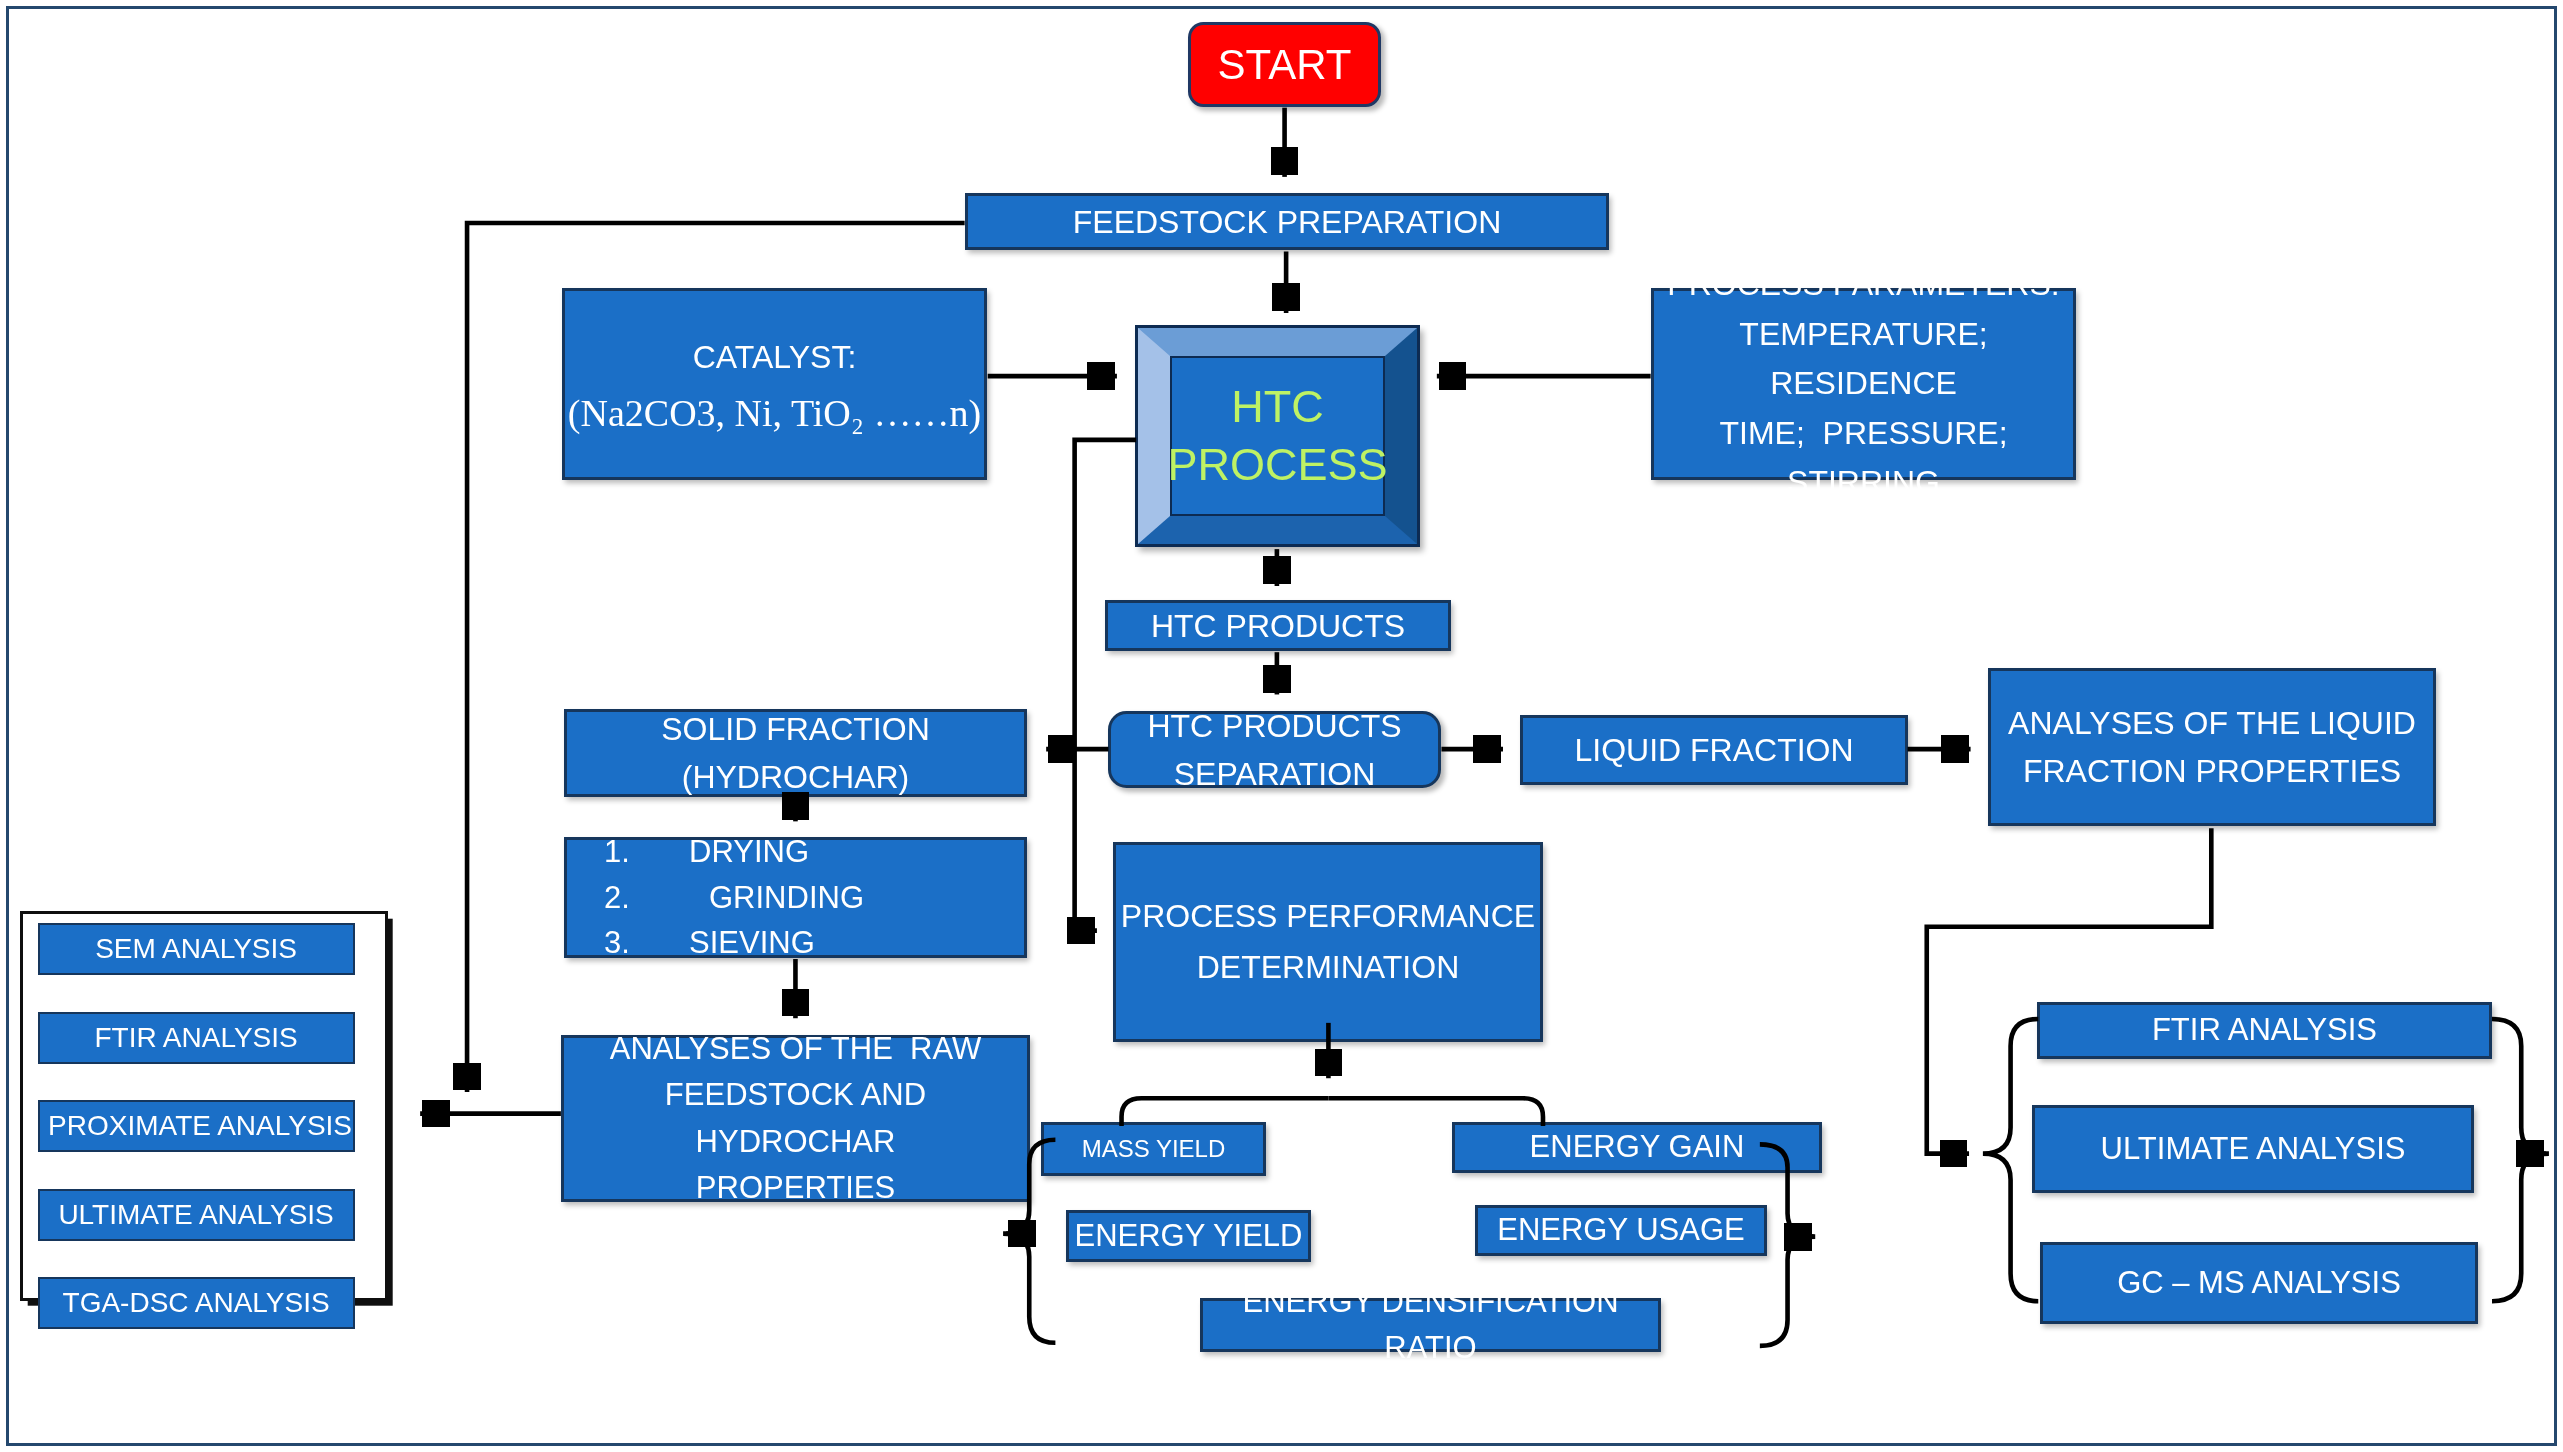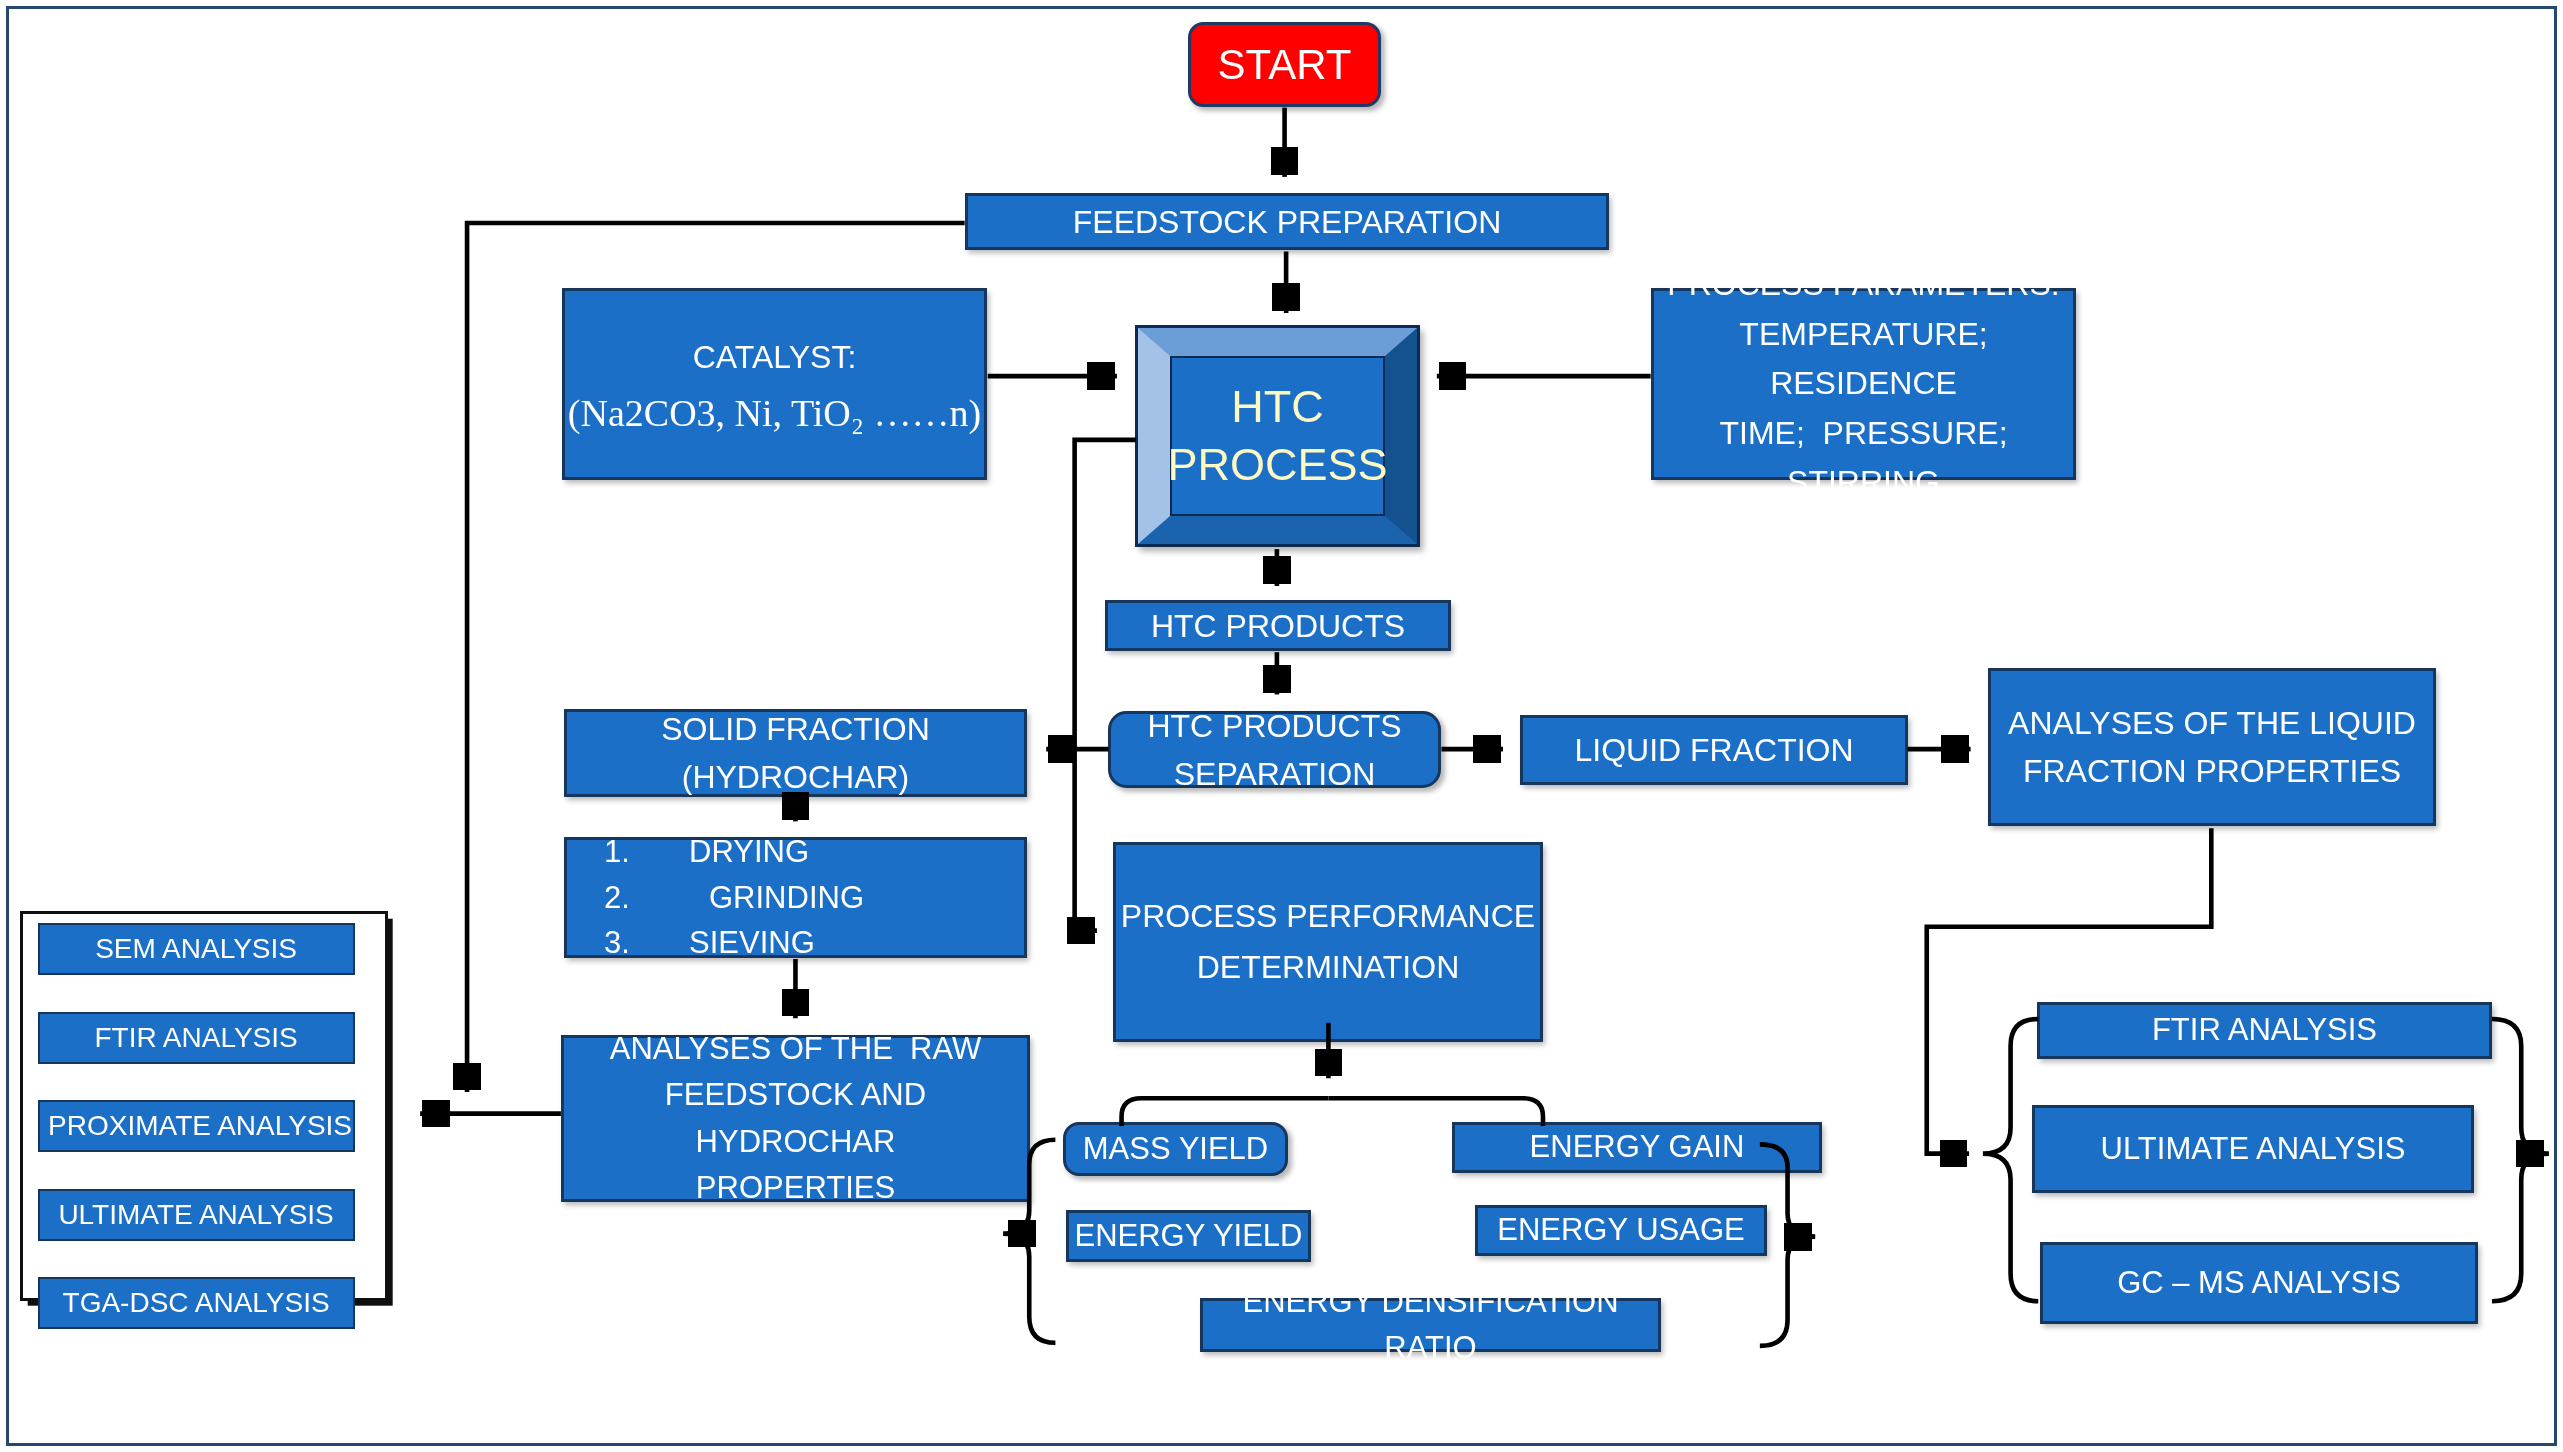--- a/index.html
+++ b/index.html
@@ -24,21 +24,21 @@
   #n-params{left:1651px;top:288px;width:425px;height:192px;font-size:32px;}
   #n-params .lbl{line-height:1.55;}
   
   #n-htc{left:1135px;top:325px;width:285px;height:222px;position:absolute;z-index:2;
          border:3.1px solid #0D2B52;box-sizing:border-box;box-shadow:3.8px 4.6px 6.2px rgba(0,0,0,.3);}
   #n-htc .bevel{position:absolute;inset:0;border-style:solid;border-width:28px 32px 28px 32px;
          border-top-color:var(--bevel-top);border-left-color:var(--bevel-left);
          border-right-color:var(--bevel-right);border-bottom-color:var(--bevel-bottom);box-sizing:border-box;}
   #n-htc .face{position:absolute;inset:28px 32px 28px 32px;background:var(--box-blue);
          border:2.3px solid #0D2B52;display:flex;align-items:center;justify-content:center;
-         color:#fef9c3;font-size:45px;text-align:center;}
+         color:#bef264;font-size:45px;text-align:center;}
   #n-htc .face .lbl{line-height:1.3;}
   #n-products{left:1105px;top:600px;width:346px;height:51px;font-size:32px;}
   #n-separation{left:1108px;top:711px;width:333px;height:77px;border-radius:18.5px;font-size:32px;}
   #n-solid{left:564px;top:709px;width:463px;height:88px;font-size:32px;}
   #n-liquid{left:1520px;top:715px;width:388px;height:70px;font-size:32px;}
   #n-liq-analyses{left:1988px;top:668px;width:448px;height:158px;font-size:32px;}
   #n-steps{left:564px;top:837px;width:463px;height:121px;flex-direction:column;align-items:flex-start;
            justify-content:center;padding-left:37px;font-size:31px;}
   .step-row{display:flex;align-items:baseline;margin:4.6px 0;}
   .step-num{width:85px;text-align:left;}
@@ -46,21 +46,21 @@
   #n-ppd{left:1113px;top:842px;width:430px;height:200px;font-size:32px;}
   #n-ppd .lbl{line-height:1.6;}
   #n-raw{left:561px;top:1035px;width:469px;height:167px;font-size:31px;}
   
   #panel-solid{position:absolute;left:20px;top:911px;width:368px;height:390px;background:#fff;
            border:3.1px solid #0F0F0F;box-sizing:border-box;z-index:2;box-shadow:6.2px 6.2px 0 -1.5px #0F0F0F;}
   .panel-item{position:absolute;left:14.6px;width:317px;height:52px;background:var(--box-blue);
            border:2.3px solid var(--box-border);box-sizing:border-box;display:flex;align-items:center;
            justify-content:center;color:#fff;font-size:28px;}
   
-  #n-mass-yield{left:1063px;top:1122px;width:225px;height:54px;font-size:31px;border-radius:16px;}
+  #n-mass-yield{left:1041px;top:1122px;width:225px;height:54px;font-size:24px;}
   #n-energy-gain{left:1452px;top:1122px;width:370px;height:51px;font-size:31px;}
   #n-energy-yield{left:1066px;top:1210px;width:245px;height:52px;font-size:31px;}
   #n-energy-usage{left:1475px;top:1205px;width:292px;height:51px;font-size:31px;}
   #n-edr{left:1200px;top:1298px;width:461px;height:54px;font-size:31px;}
   
   #n-ftir-r{left:2037px;top:1002px;width:455px;height:57px;font-size:31px;}
   #n-ult-r{left:2032px;top:1105px;width:442px;height:88px;font-size:31px;}
   #n-gcms{left:2040px;top:1242px;width:438px;height:82px;font-size:31px;}
   
   svg.wires{position:absolute;inset:0;width:2563px;height:1452px;z-index:5;pointer-events:none;}

